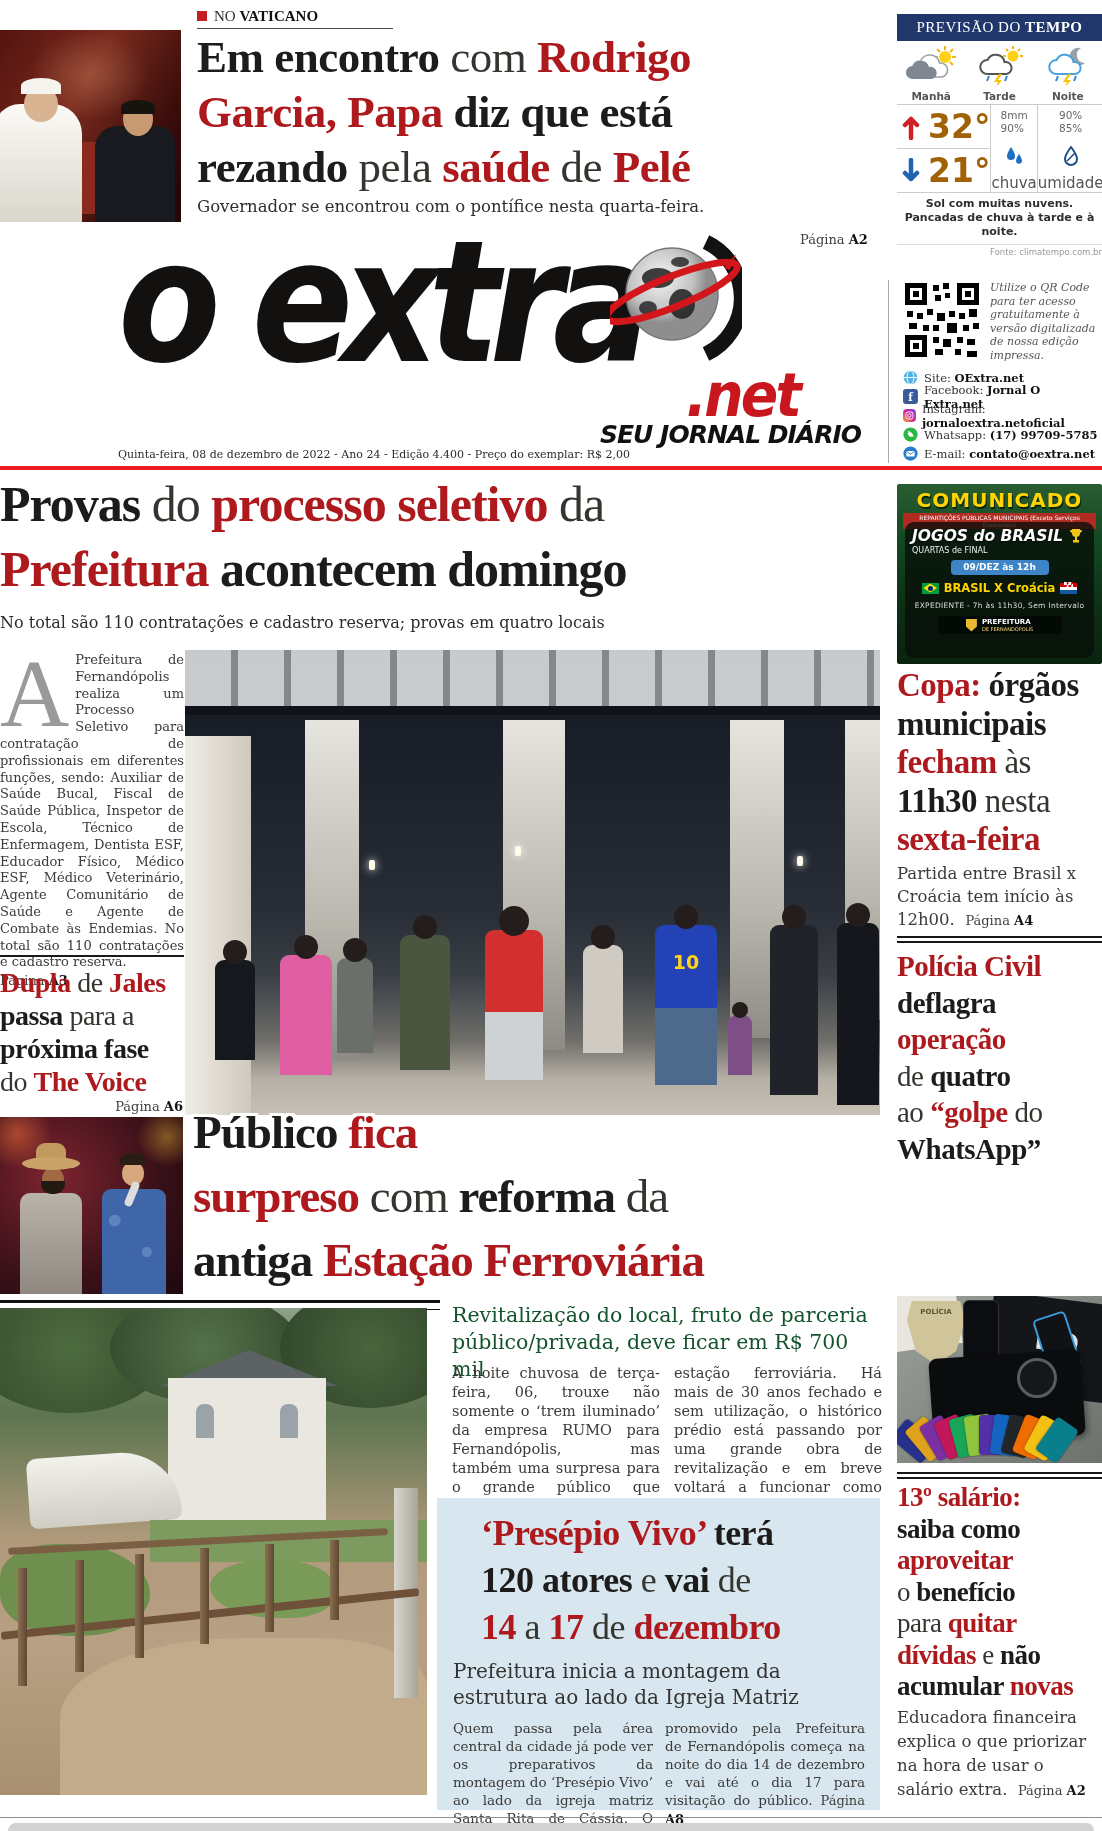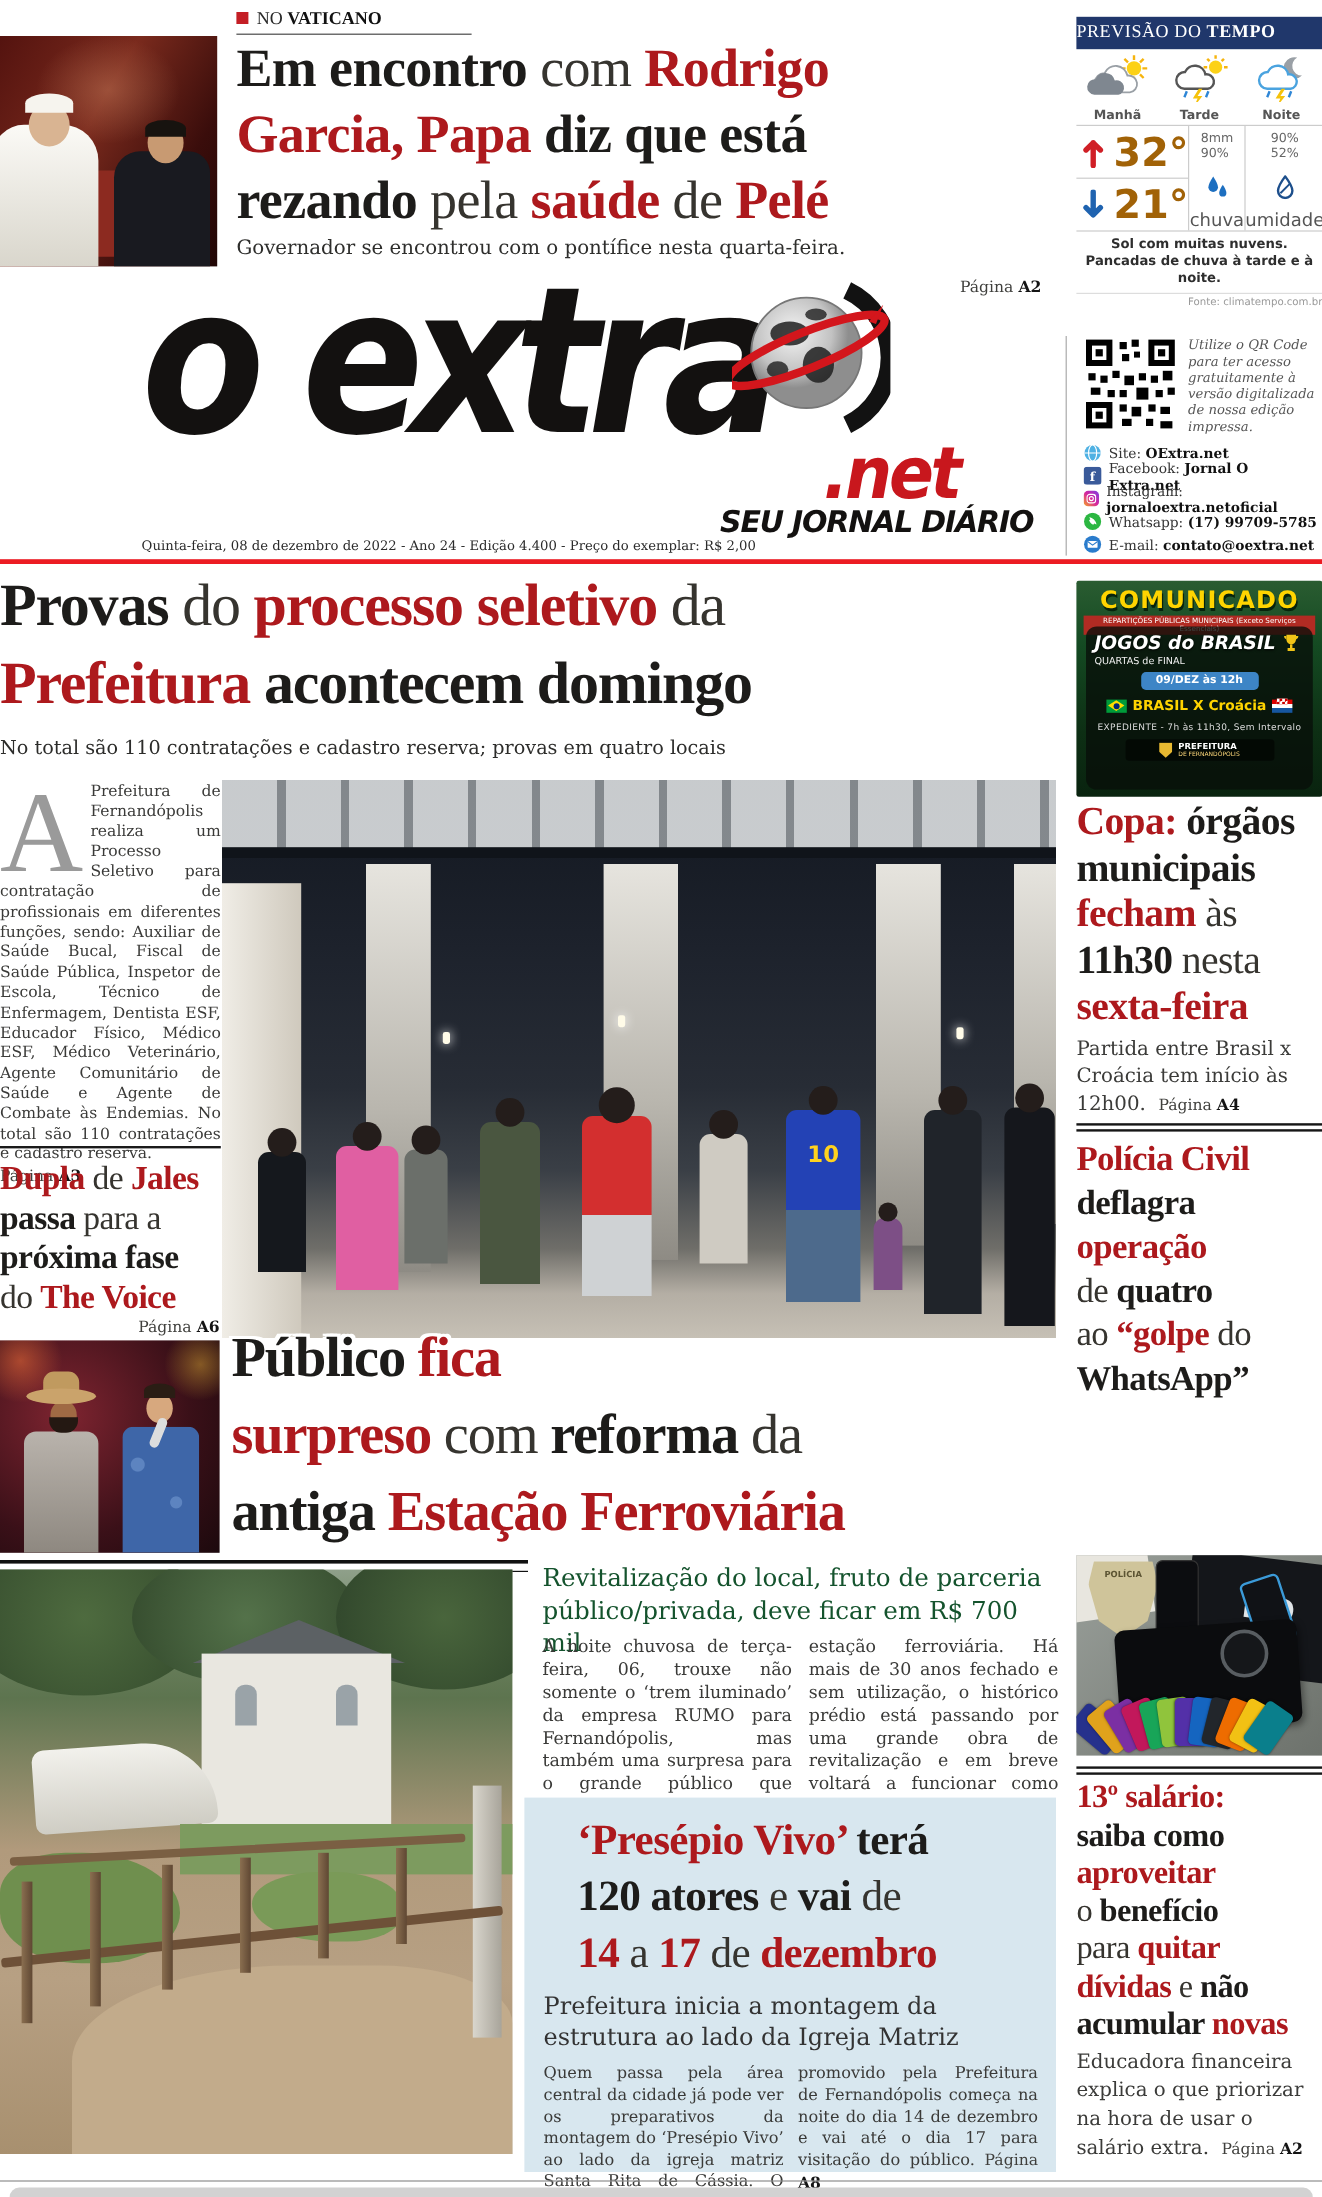--- a/index.html
+++ b/index.html
@@ -22,21 +22,21 @@
   #top-kicker{left:197px;top:8px;width:196px;border-bottom:1px solid #4a4a4a;padding-bottom:3px;
         font-family:"Liberation Serif",serif;font-size:15px;color:#2a2a2a;}
   #top-kicker .ksq{display:inline-block;width:10px;height:10px;background:#c41e25;margin-right:7px;}
   #top-kicker b{color:#111;}
   #top-head{left:197px;top:30px;width:700px;font-size:45px;line-height:55px;}
   #top-sub{left:197px;top:197px;width:610px;font-size:16.5px;color:#2e2e2c;}
   #top-ref{left:800px;top:232px;}
 
   
   #weather{left:897px;top:14px;width:205px;font-family:"DejaVu Sans",sans-serif;}
-  .w-header{height:27px;background:#20376b;color:#fff;display:flex;align-items:center;justify-content:flex-start;
+  .w-header{height:27px;background:#20376b;color:#fff;display:flex;align-items:center;justify-content:center;
         font-family:"Liberation Serif",serif;font-size:15px;letter-spacing:.5px;}
   .w-icons{display:flex;border-bottom:1px solid #ccc;padding:4px 0 2px;}
   .w-period{flex:1;text-align:center;}
   .w-period .plabel{font-size:10.5px;font-weight:bold;color:#555;margin-top:1px;}
   .w-mid{display:flex;}
   .w-temps{width:104px;}
   .w-trow{display:flex;align-items:center;gap:7px;height:43px;padding-left:4px;}
   .w-trow:first-child{border-bottom:1px solid #ccc;}
   .w-temp{font-size:33px;font-weight:bold;color:#a16207;}
   .w-stat{flex:1;border-left:1px solid #ccc;display:flex;flex-direction:column;align-items:center;
@@ -264,21 +264,21 @@
           </div>
         <svg width="20" height="20" viewBox="0 0 20 20">
           <path d="M7 1C7 1 3 7 3 10a4 4 0 008 0C11 7 7 1 7 1Z" fill="#1d6fc0"></path>
           <path d="M15 8c0 0-3 4.5-3 6.8a3 3 0 006 0C18 12.5 15 8 15 8Z" fill="#1d6fc0"></path>
         </svg>
         <div class="slabel">chuva</div>
       </div>
       <div class="w-stat">
         <div>
             <div>90%</div>
-            <div>52%</div>
+            <div>85%</div>
           </div>
         <svg width="20" height="20" viewBox="0 0 20 20">
           <path d="M10 1C10 1 4 9 4 13a6 6 0 0012 0C16 9 10 1 10 1Z" fill="none" stroke="#1d4f8c" stroke-width="2"></path>
           <line x1="6" y1="15" x2="14" y2="7" stroke="#1d4f8c" stroke-width="1.6"></line>
         </svg>
         <div class="slabel">umidade</div>
       </div>
     </div>
     <div class="w-summary">
       <div>Sol com muitas nuvens.</div>

